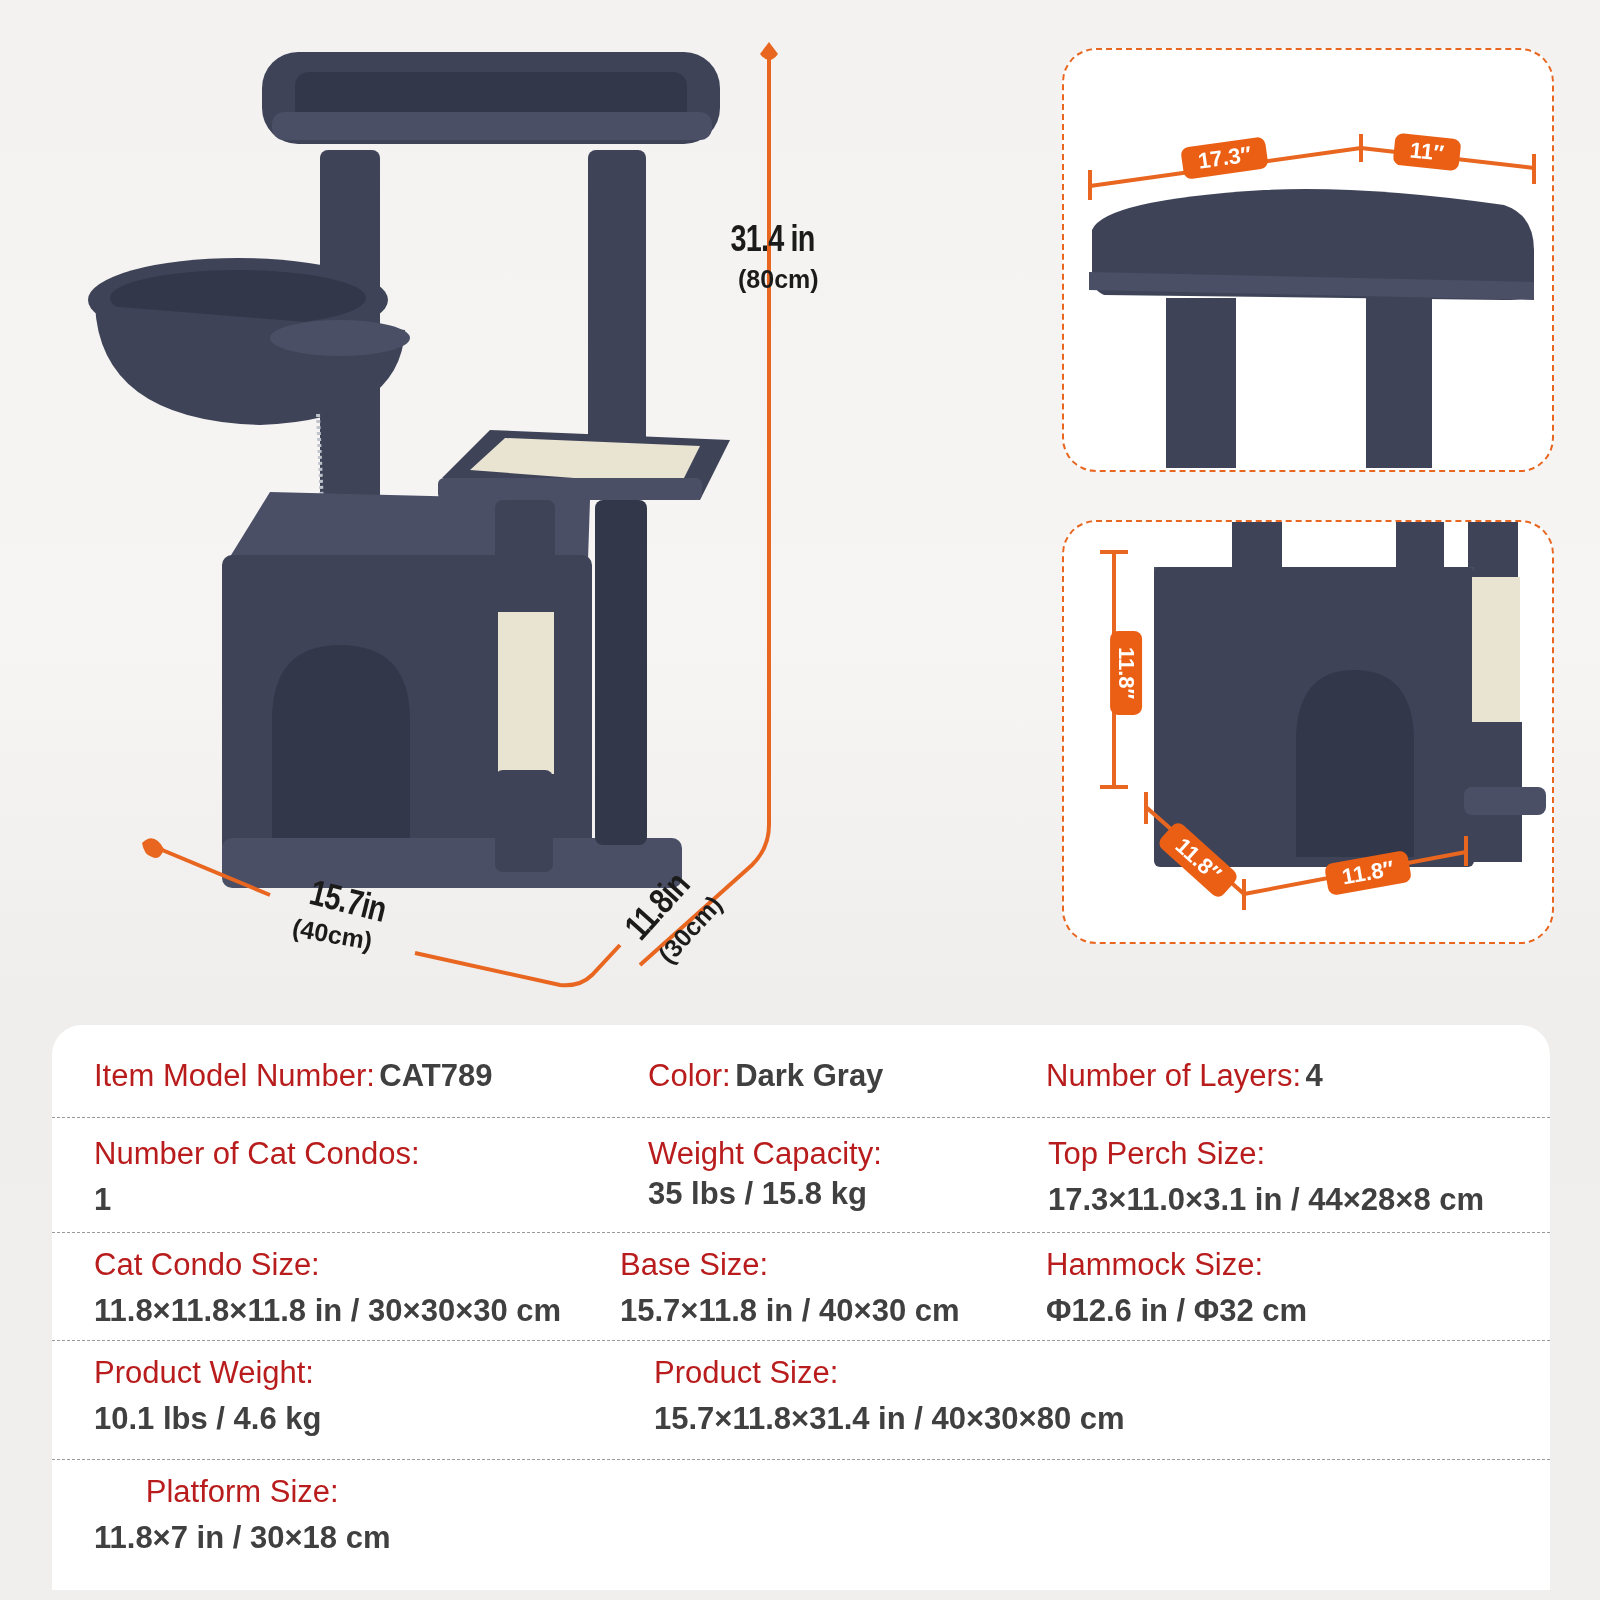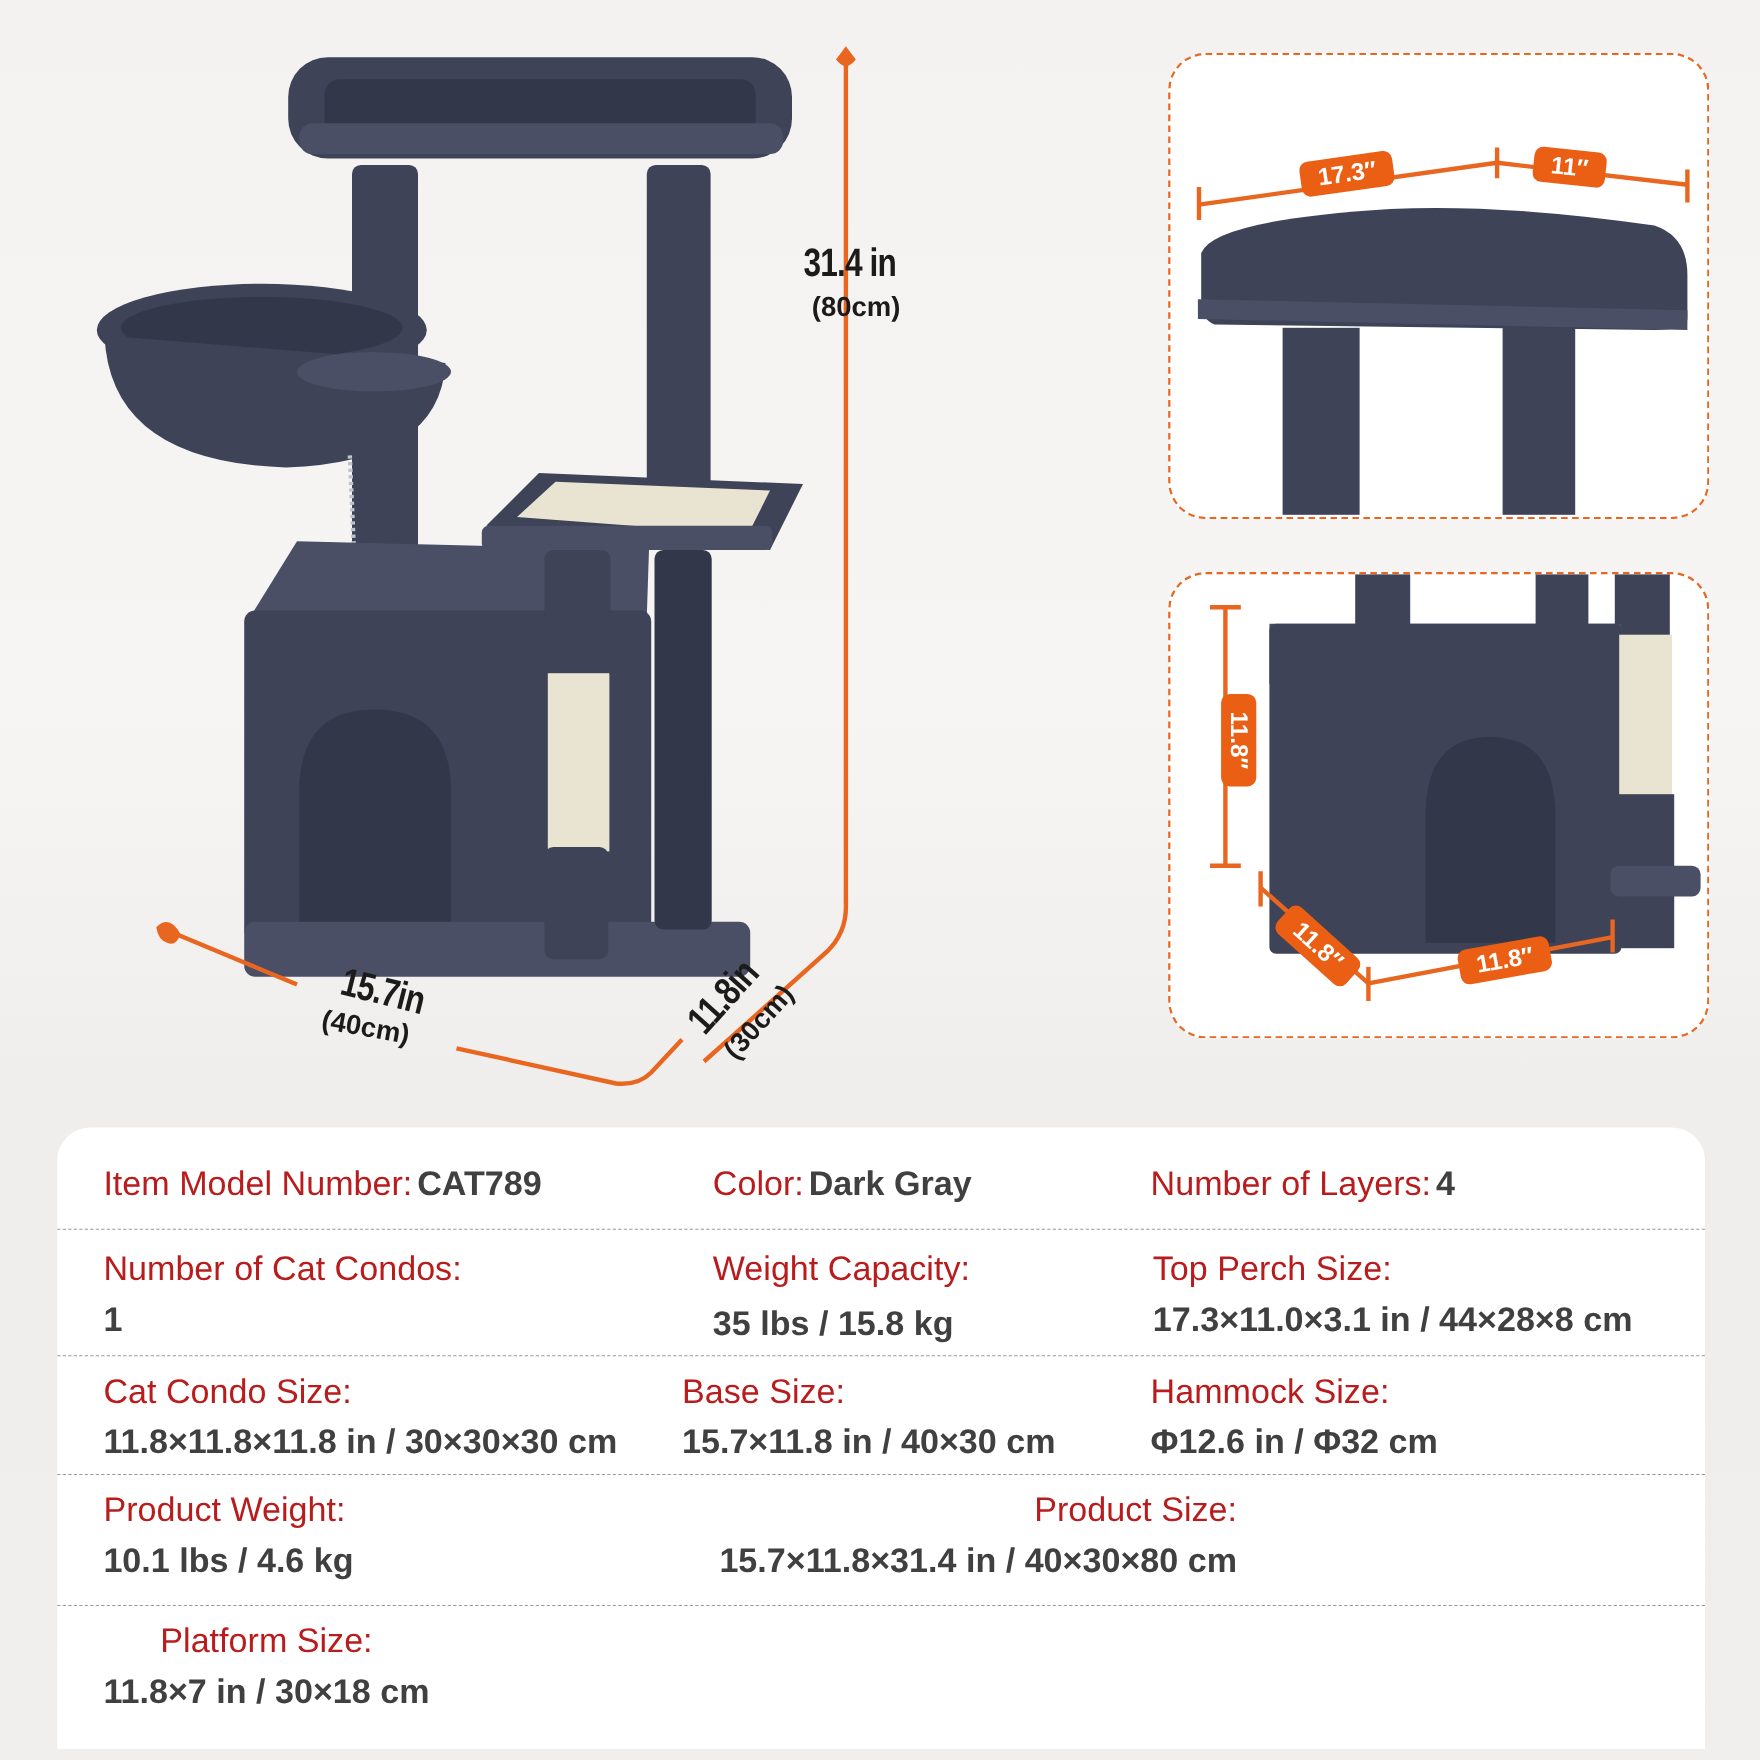--- a/index.html
+++ b/index.html
@@ -155,21 +155,21 @@
     </div>
   </div>
 
   <div class="row" style="top:93px;height:114px;">
     <div class="cell" style="left:42px;top:18px;">
       <div class="lbl">Number of Cat Condos:</div>
       <div class="val" style="margin-top:10px;">1</div>
     </div>
     <div class="cell" style="left:596px;top:18px;">
       <div class="lbl">Weight Capacity:</div>
-      <div class="val" style="margin-top:14px;">35 lbs / 15.8 kg</div>
+      <div class="val" style="margin-top:4px;">35 lbs / 15.8 kg</div>
     </div>
     <div class="cell" style="left:996px;top:18px;">
       <div class="lbl">Top Perch Size:</div>
       <div class="val" style="margin-top:10px;">17.3×11.0×3.1 in / 44×28×8 cm</div>
     </div>
   </div>
 
   <div class="row" style="top:208px;height:107px;">
     <div class="cell" style="left:42px;top:14px;">
       <div class="lbl">Cat Condo Size:</div>
@@ -183,21 +183,21 @@
       <div class="lbl">Hammock Size:</div>
       <div class="val" style="margin-top:10px;">Φ12.6 in / Φ32 cm</div>
     </div>
   </div>
 
   <div class="row" style="top:316px;height:118px;">
     <div class="cell" style="left:42px;top:14px;">
       <div class="lbl">Product Weight:</div>
       <div class="val" style="margin-top:10px;">10.1 lbs / 4.6 kg</div>
     </div>
-    <div class="cell" style="left:602px;top:14px;text-align:right;">
+    <div class="cell" style="left:602px;top:14px;">
       <div class="lbl">Product Size:</div>
       <div class="val" style="margin-top:10px;">15.7×11.8×31.4 in / 40×30×80 cm</div>
     </div>
   </div>
 
   <div class="row" style="top:435px;height:130px;border-bottom:none;">
     <div class="cell" style="left:42px;top:14px;text-align:center;">
       <div class="lbl">Platform Size:</div>
       <div class="val" style="margin-top:10px;">11.8×7 in / 30×18 cm</div>
     </div>

